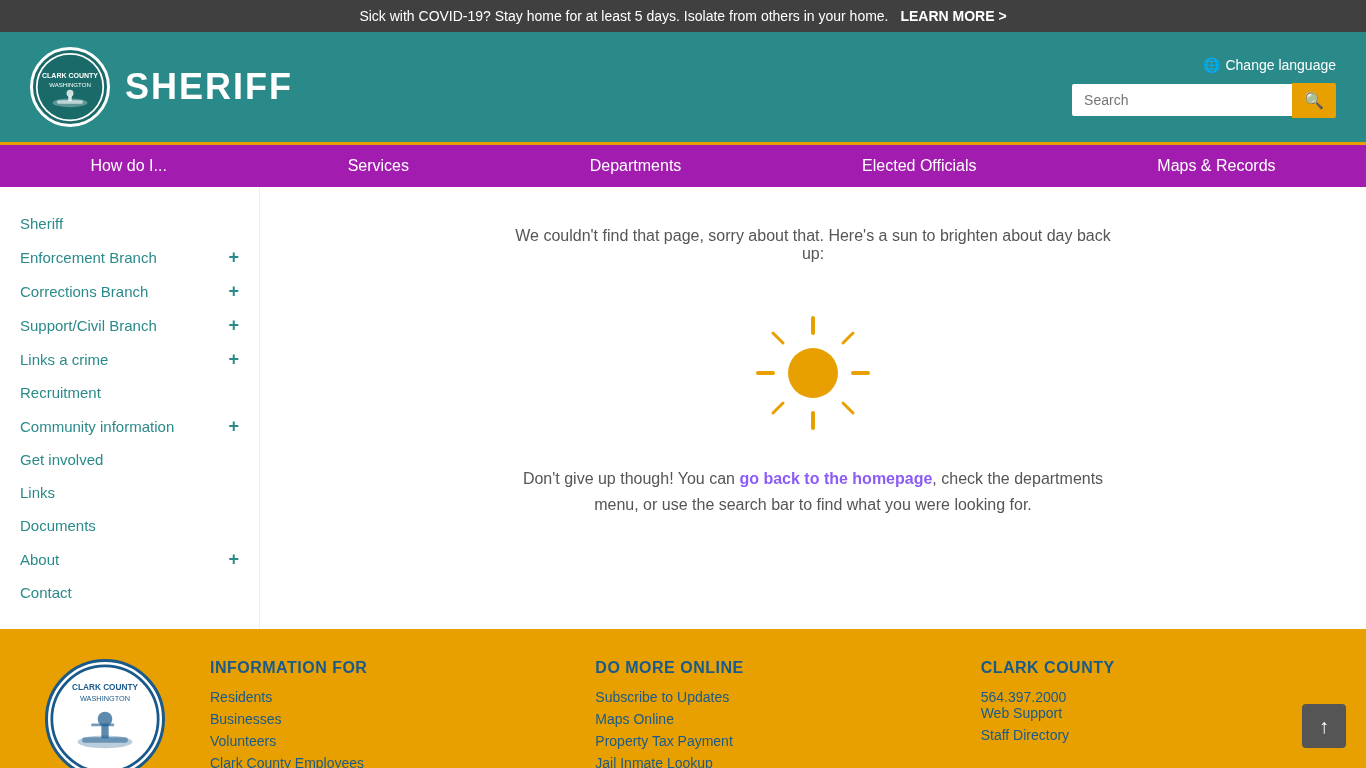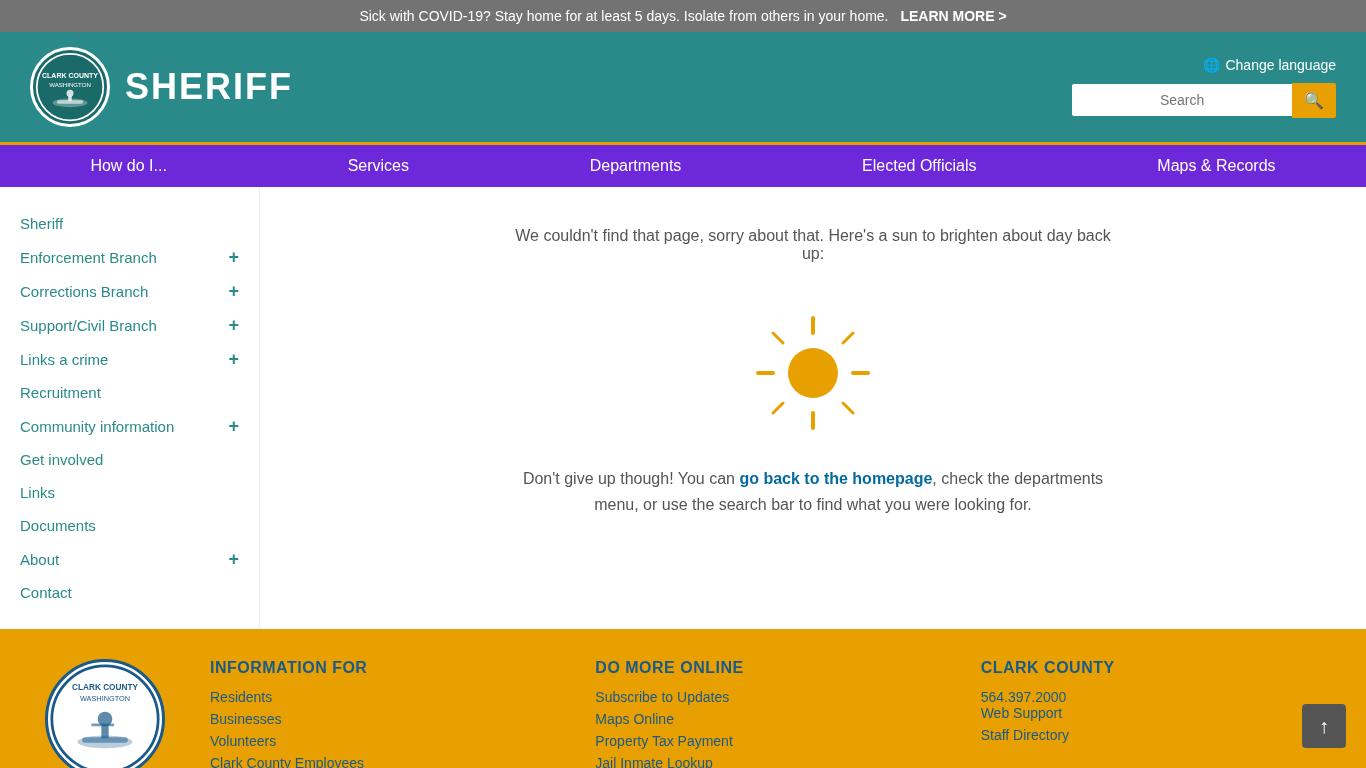--- a/index.html
+++ b/index.html
@@ -1,20 +1,20 @@
 <!DOCTYPE html>
 <html><head>
   <meta charset="utf-8">
   <style>
     * { margin: 0; padding: 0; box-sizing: border-box; }
     body { font-family: Arial, sans-serif; font-size: 14px; color: #333; background: #fff; width: 1366px; }
 
     
     .covid-banner {
-      background-color: #737373;
+      background-color: #404040;
       color: #fff;
       text-align: center;
       padding: 8px 20px;
       font-size: 14px;
       font-weight: 500;
     }
     .covid-banner a {
       color: #fff;
       font-weight: bold;
       text-decoration: none;
@@ -73,35 +73,34 @@
       display: flex;
       align-items: center;
     }
     .search-bar input {
       width: 220px;
       padding: 8px 12px;
       border: none;
       outline: none;
       font-size: 14px;
       border-radius: 2px 0 0 2px;
-      text-align: center;
     }
     .search-btn {
       background: #e8a000;
       border: none;
       padding: 8px 12px;
       cursor: pointer;
       border-radius: 0 2px 2px 0;
       color: #fff;
       font-size: 16px;
     }
 
     
     .main-nav {
-      background-color: #6d28d9;
+      background-color: #a21caf;
       border-top: 3px solid #e8a000;
       display: flex;
       justify-content: space-around;
     }
     .main-nav a {
       color: #fff;
       text-decoration: none;
       padding: 12px 20px;
       font-size: 16px;
       display: block;
@@ -159,21 +158,21 @@
     .sun-container {
       margin: 20px 0 30px;
     }
     .redirect-text {
       font-size: 16px;
       color: #555;
       max-width: 600px;
       line-height: 1.6;
     }
     .redirect-text a {
-      color: #0369a1;
+      color: #8b5cf6;
       font-weight: bold;
       text-decoration: none;
     }
 
     
     .footer {
       background-color: #e8a000;
       padding: 30px 40px;
       display: flex;
       align-items: flex-start;

